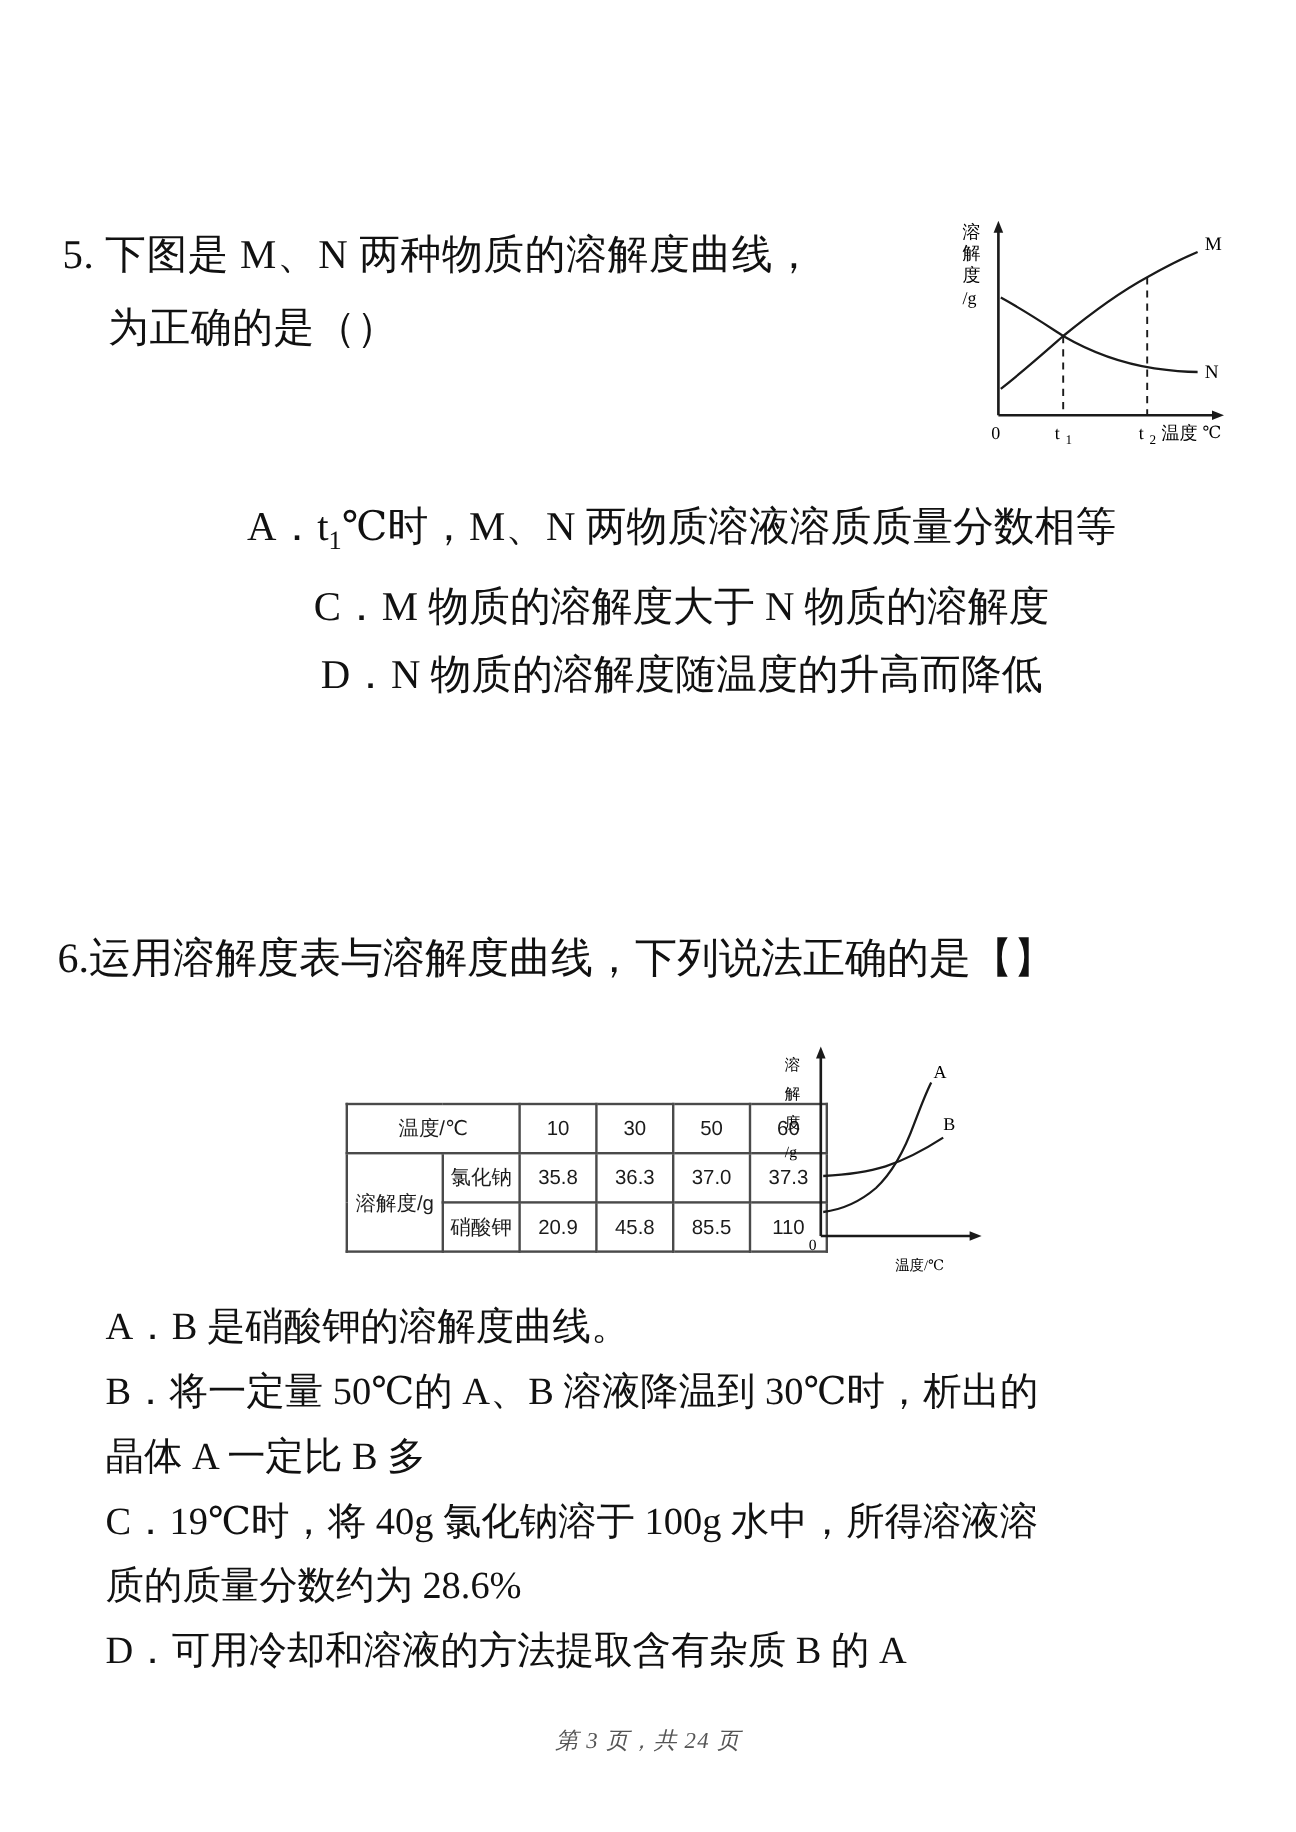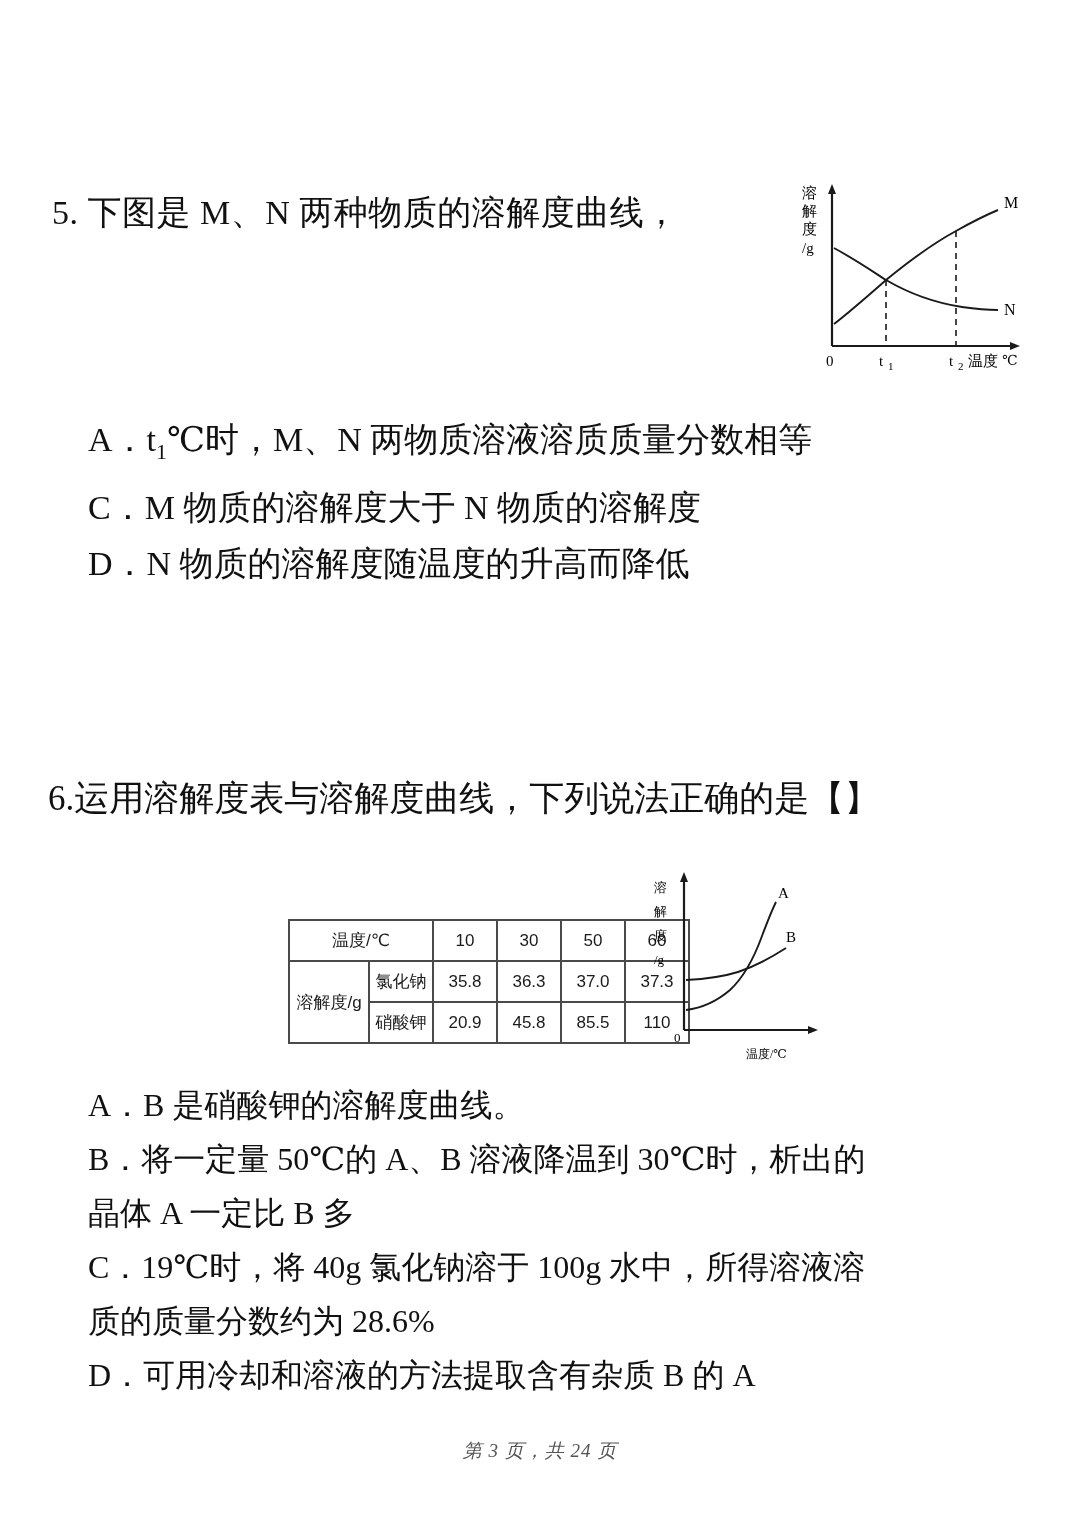--- a/index.html
+++ b/index.html
@@ -44,20 +44,21 @@
   .opts5 {
     position: absolute;
     left: 88px;
     top: 412px;
     width: 960px;
   }
   .opt5 {
     font-size: 34px;
     line-height: 56px;
     white-space: nowrap;
+    text-align: center;
   }
   .opt5 sub {
     font-size: 22px;
     vertical-align: sub;
   }
 
   
   .q6-head {
     position: absolute;
     left: 48px;
@@ -133,20 +134,21 @@
 
   svg text { font-family: "Liberation Serif", "DejaVu Serif", serif; }
 </style>
 </head>
 <body>
 
 <div class="page">
 
   <div class="q5-block">
     <div class="q5-line">5. 下图是 M、N 两种物质的溶解度曲线，</div>
+    <div class="q5-line indent">为正确的是（）</div>
   </div>
 
   <div class="chart1">
     <svg viewBox="0 0 248 200" width="248" height="200">
 
       <text x="12" y="22" font-size="15">溶</text>
       <text x="12" y="40" font-size="15">解</text>
       <text x="12" y="58" font-size="15">度</text>
       <text x="12" y="77" font-size="15">/g</text>
 

